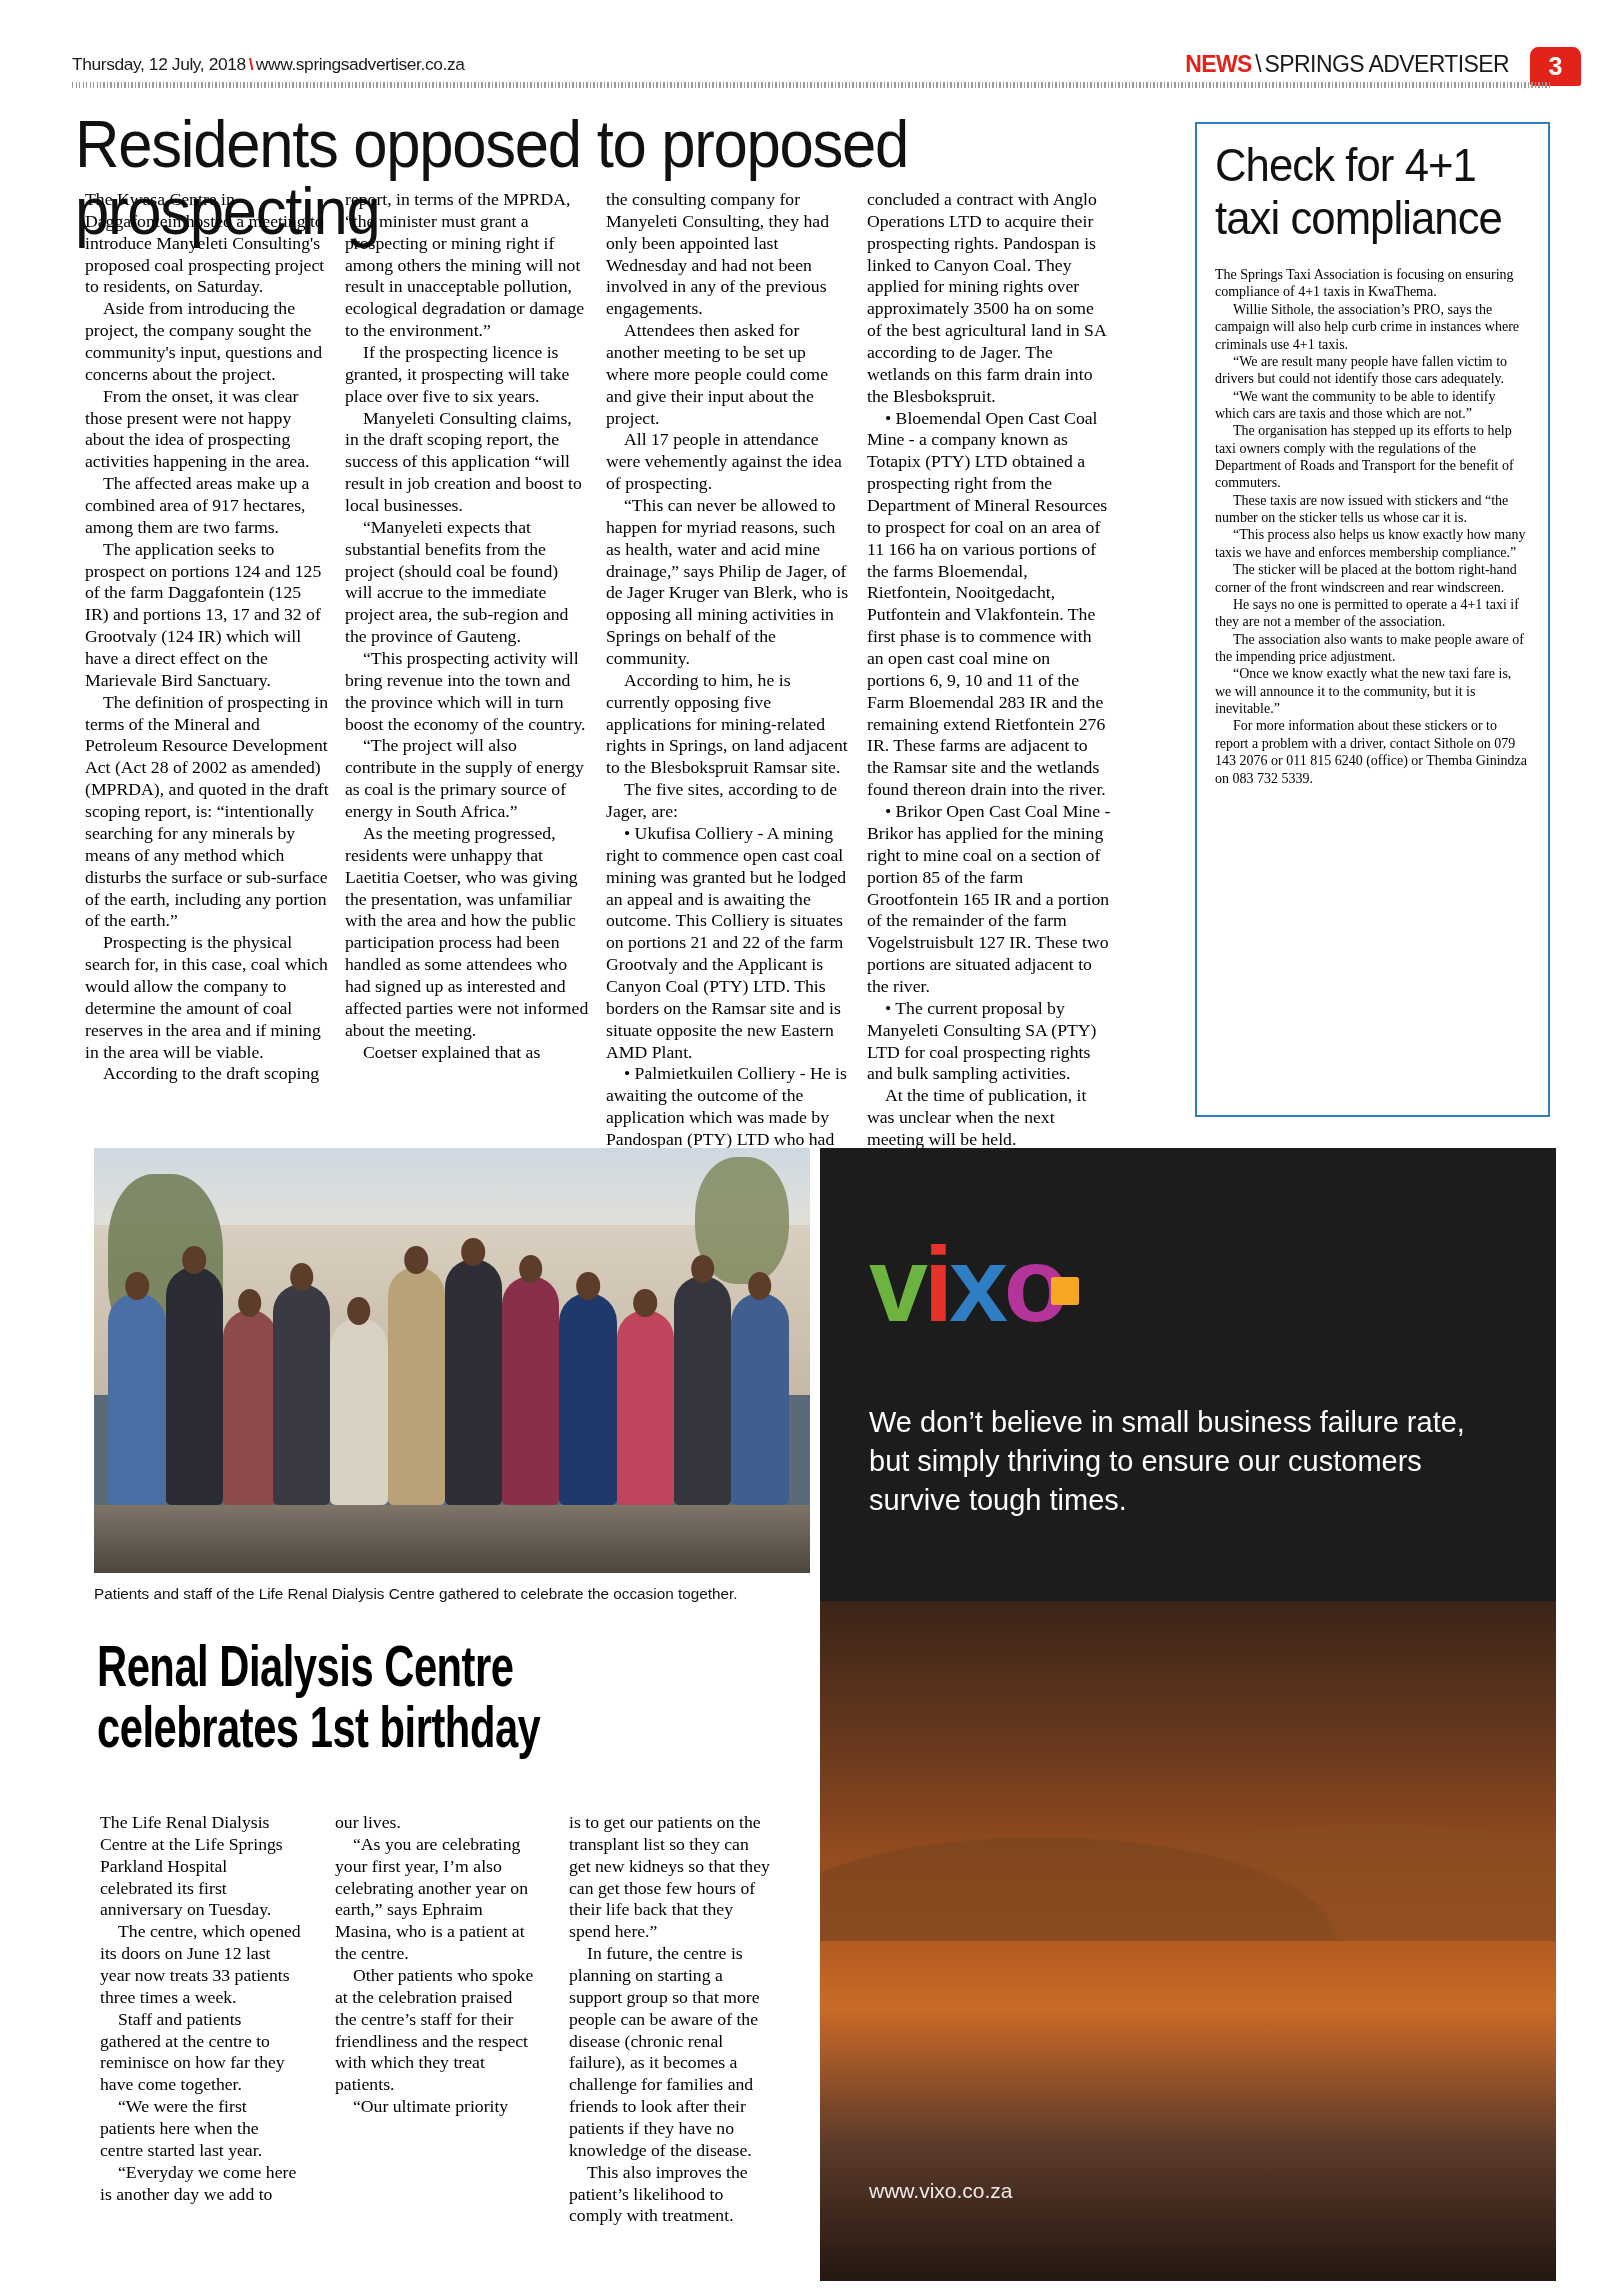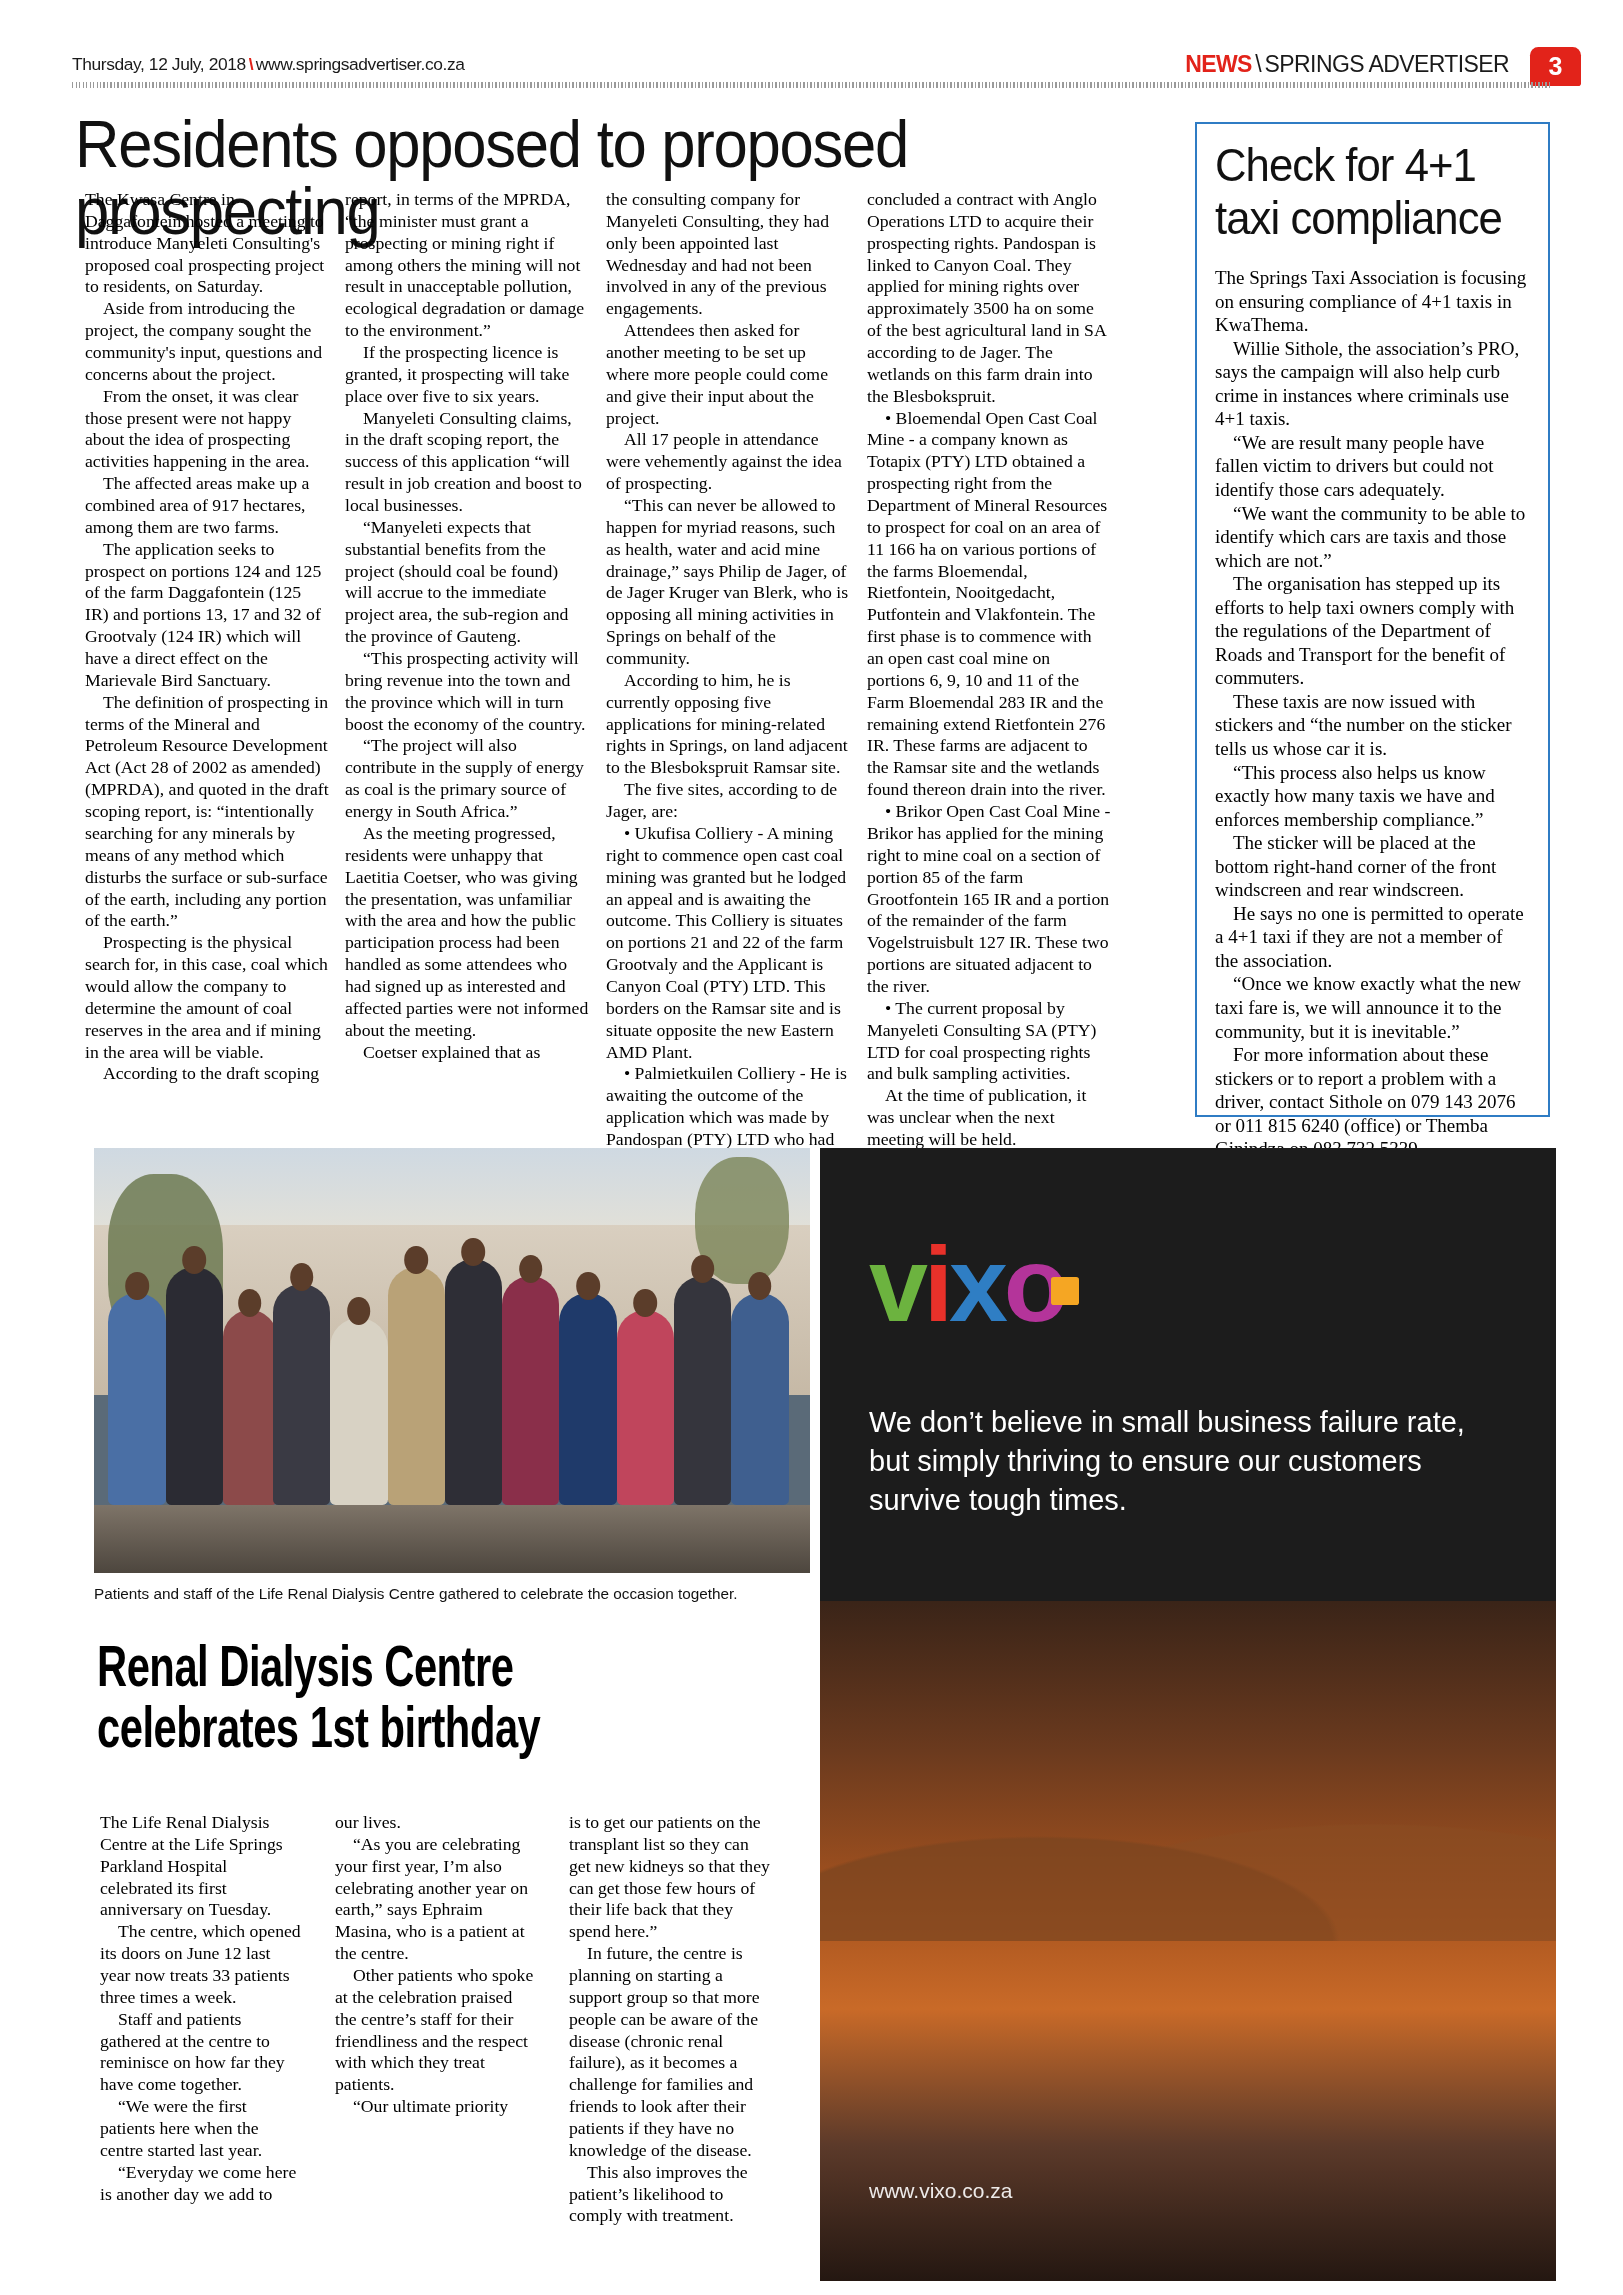--- a/index.html
+++ b/index.html
@@ -32,21 +32,21 @@
        font-family:"Liberation Serif",serif;}
   .col p{margin:0;text-indent:18px;}
   .col p.first{text-indent:0;}
   .col1{left:0;}  .col2{left:260px;} .col3{left:521px;} .col4{left:782px;}
 
   
   .sidebox{position:absolute;left:1195px;top:122px;width:355px;height:995px;
            border:2.1px solid #2f7cc4;background:#fff;box-sizing:border-box;padding:15.3px 18px 12.5px 18px;}
   .sb-head{font-family:"Liberation Sans",sans-serif;font-weight:300;font-size:46px;line-height:1.15;
            letter-spacing:-1px;color:#111;transform:scaleX(0.95);transform-origin:left top;}
-  .sb-body{margin-top:21px;font-size:19px;line-height:1.24;}
+  .sb-body{margin-top:21px;font-size:14px;line-height:1.24;}
   .sb-body p{margin:0;text-indent:18px;}
   .sb-body p.first{text-indent:0;}
 
   
   .photo{position:absolute;left:94px;top:1148px;width:716px;height:425px;overflow:hidden;
          background:#5a6a78;}
   .ph-sky{position:absolute;left:0;top:0;width:100%;height:34%;
     background:linear-gradient(#cfd9e2,#e6e2d6 70%,#b9a98e);}
   .ph-wall{position:absolute;left:0;top:18%;width:100%;height:40%;
     background:linear-gradient(#d9cfc0,#c6b9a6);}
@@ -154,20 +154,21 @@
     <div class="sb-body">
       <p class="first">The Springs Taxi Association is focusing on ensuring compliance of 4+1 taxis in KwaThema.</p>
       <p>Willie Sithole, the association’s PRO, says the campaign will also help curb crime in instances where criminals use 4+1 taxis.</p>
       <p>“We are result many people have fallen victim to drivers but could not identify those cars adequately.</p>
       <p>“We want the community to be able to identify which cars are taxis and those which are not.”</p>
       <p>The organisation has stepped up its efforts to help taxi owners comply with the regulations of the Department of Roads and Transport for the benefit of commuters.</p>
       <p>These taxis are now issued with stickers and “the number on the sticker tells us whose car it is.</p>
       <p>“This process also helps us know exactly how many taxis we have and enforces membership compliance.”</p>
       <p>The sticker will be placed at the bottom right-hand corner of the front windscreen and rear windscreen.</p>
       <p>He says no one is permitted to operate a 4+1 taxi if they are not a member of the association.</p>
+      <p>The association also wants to make people aware of the impending price adjustment.</p>
       <p>“Once we know exactly what the new taxi fare is, we will announce it to the community, but it is inevitable.”</p>
       <p>For more information about these stickers or to report a problem with a driver, contact Sithole on 079 143 2076 or 011 815 6240 (office) or Themba Ginindza on 083 732 5339.</p>
     </div>
   </div>
 
   <div class="photo">
     <div class="ph-sky"></div>
     <div class="ph-wall"></div>
     <div class="ph-tree"></div>
     <div class="ph-tree2"></div>

